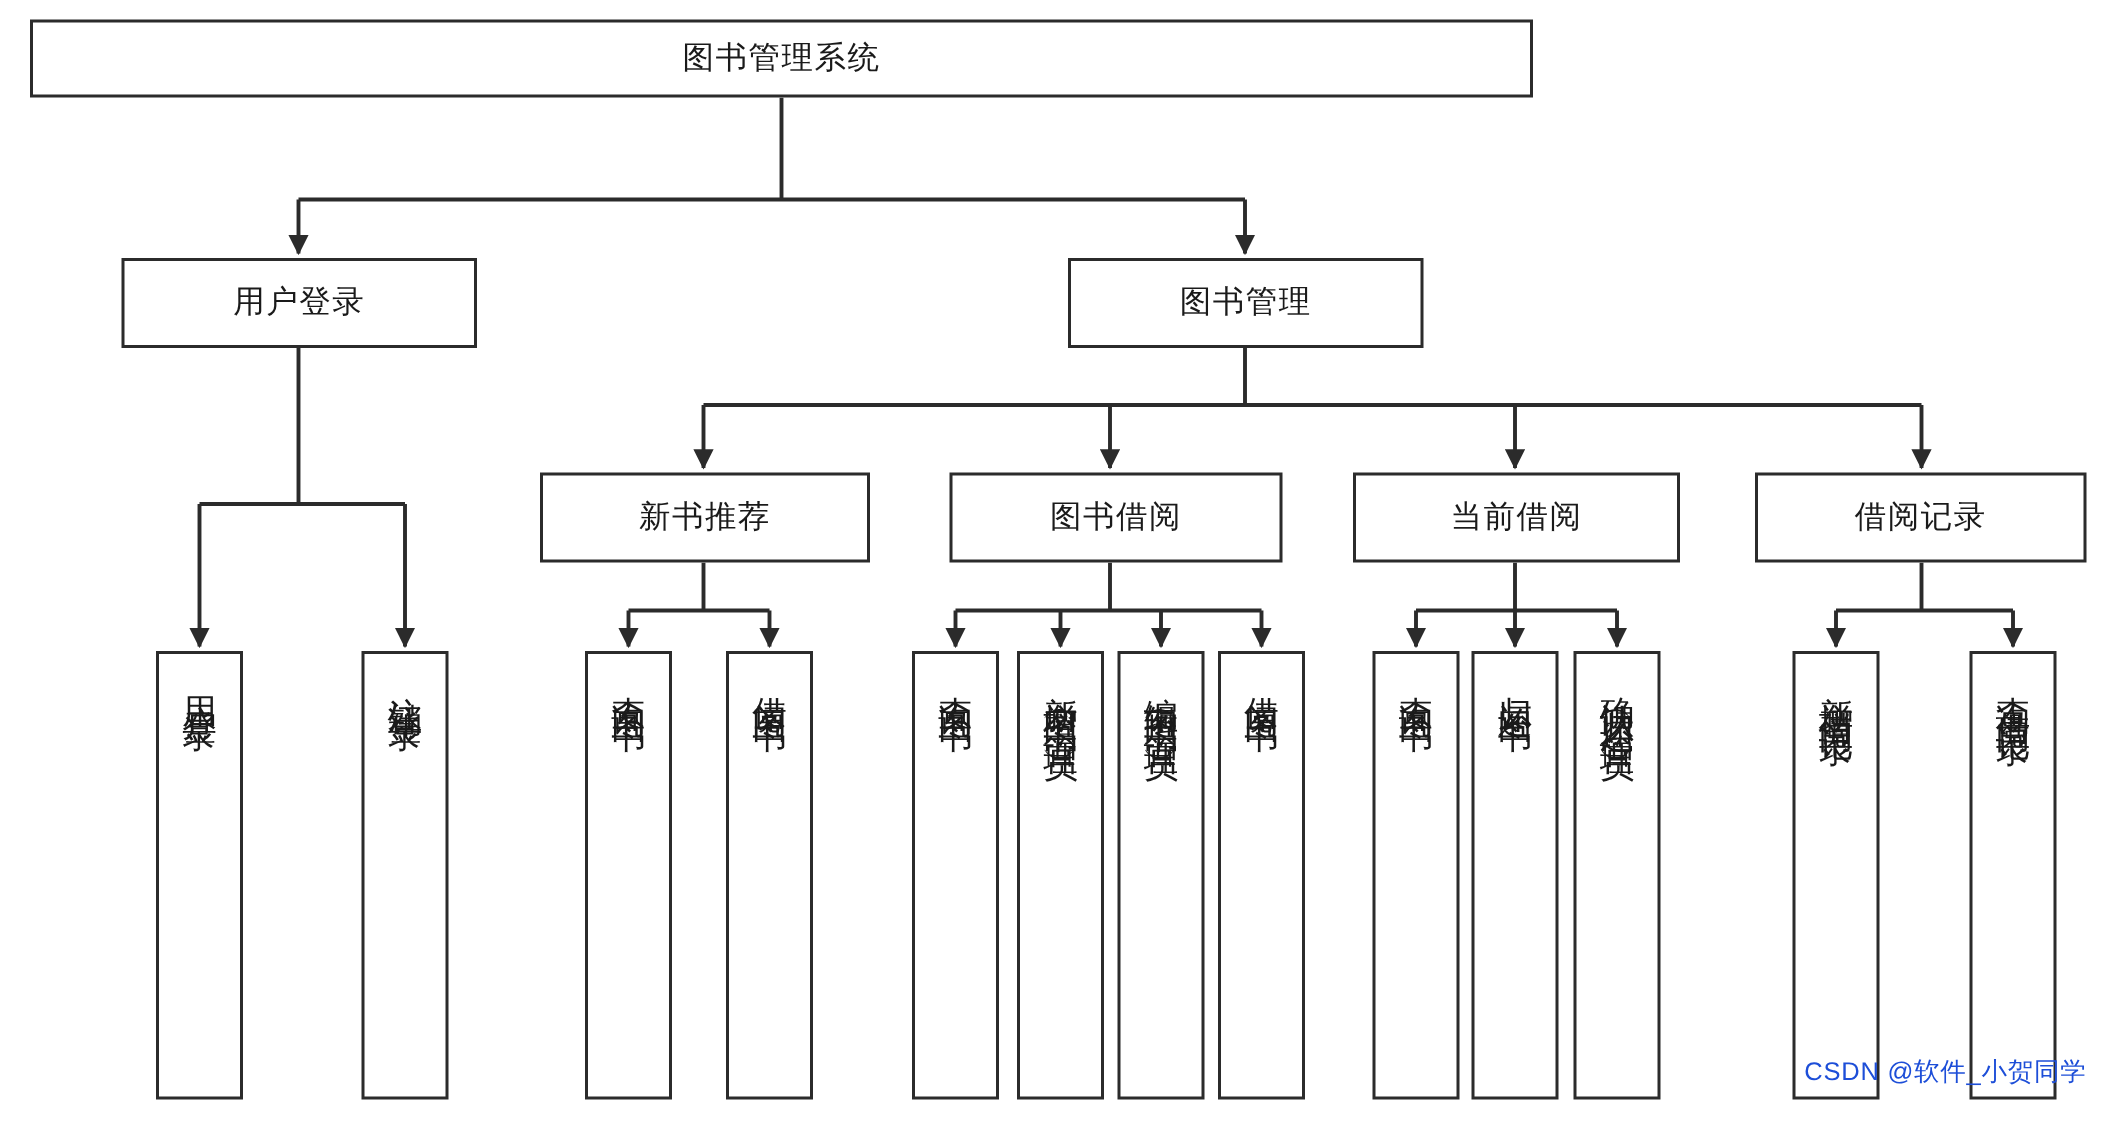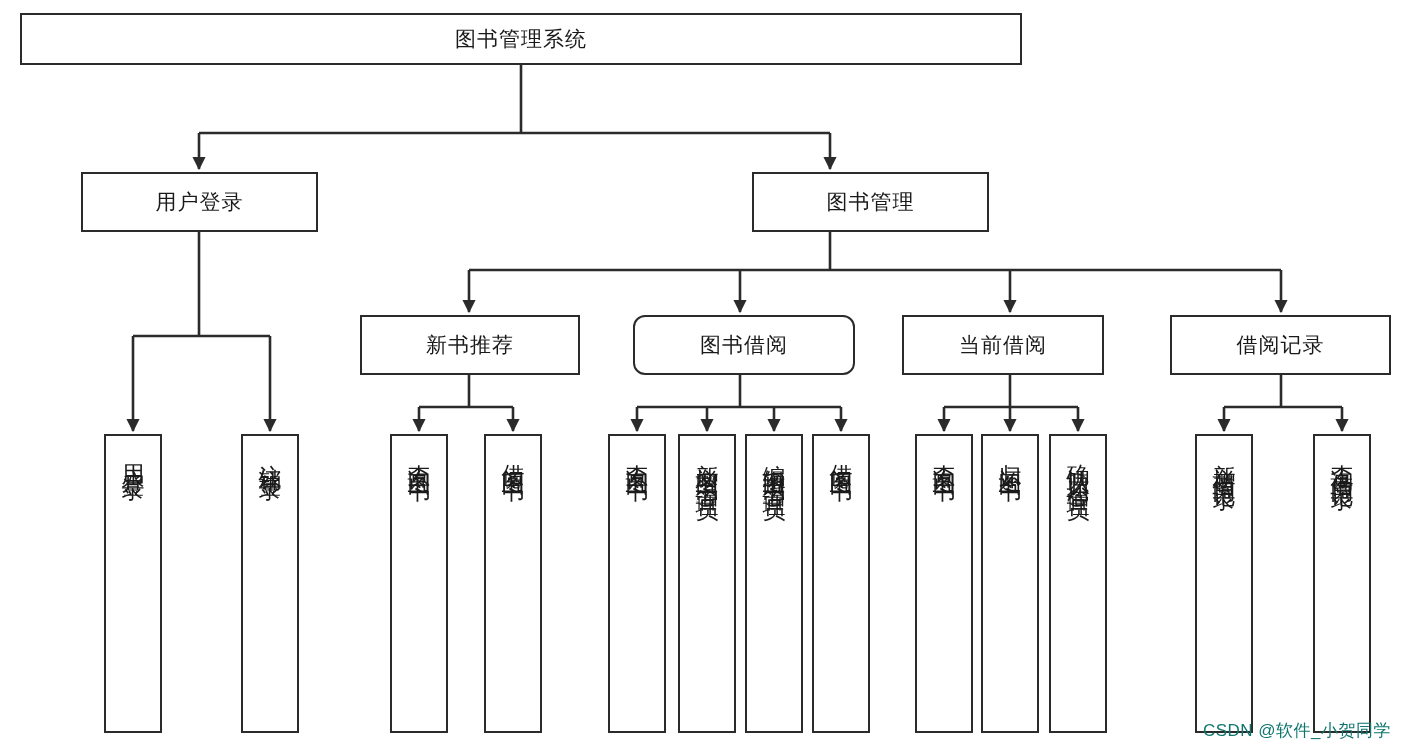--- a/index.html
+++ b/index.html
@@ -60,23 +60,23 @@
     writing-mode: vertical-rl;
     text-orientation: upright;
     font-size: 23px;
     line-height: 1;
     letter-spacing: 5px;
     white-space: nowrap;
   }
   .watermark {
     position: absolute;
     right: 14px;
-    bottom: 5px;
+    bottom: 21px;
     font-size: 17px;
-    color: #0f766e;
+    color: #1d4ed8;
     letter-spacing: 0.5px;
     white-space: nowrap;
   }
 </style>
 </head>
 <body>
 
 <div id="diagram-root">
 
   <svg id="edge-layer" viewBox="0 0 1405 747" width="1405" height="747">
@@ -132,33 +132,33 @@
   </svg>
 
   <div class="node h-node root" style="left:20px; top:13px; width:1002px; height:52px;">
     <span class="node-label">图书管理系统</span>
   </div>
 
   <div class="node h-node" style="left:81px; top:172px; width:237px; height:60px;">
     <span class="node-label">用户登录</span>
   </div>
 
-  <div class="node h-node" style="left:712px; top:172px; width:237px; height:60px;margin-left:40px;">
+  <div class="node h-node" style="left:712px; top:172px; width:237px; height:60px;">
     <span class="node-label">图书管理</span>
   </div>
 
   <div class="node h-node" style="left:360px; top:315px; width:220px; height:60px;justify-content:center;">
     <span class="node-label">新书推荐</span>
   </div>
 
-  <div class="node h-node" style="left:633px; top:315px; width:222px; height:60px;border-radius:12px;">
+  <div class="node h-node" style="left:633px; top:315px; width:222px; height:60px;">
     <span class="node-label">图书借阅</span>
   </div>
 
-  <div class="node h-node" style="left:902px; top:315px; width:202px; height:60px;">
+  <div class="node h-node" style="left:902px; top:315px; width:218px; height:60px;">
     <span class="node-label">当前借阅</span>
   </div>
 
   <div class="node h-node" style="left:1170px; top:315px; width:221px; height:60px;">
     <span class="node-label">借阅记录</span>
   </div>
 
   <div class="node v-node" style="left:104px; top:434px; width:58px; height:299px;">
     <span class="node-label">用户登录</span>
   </div>

